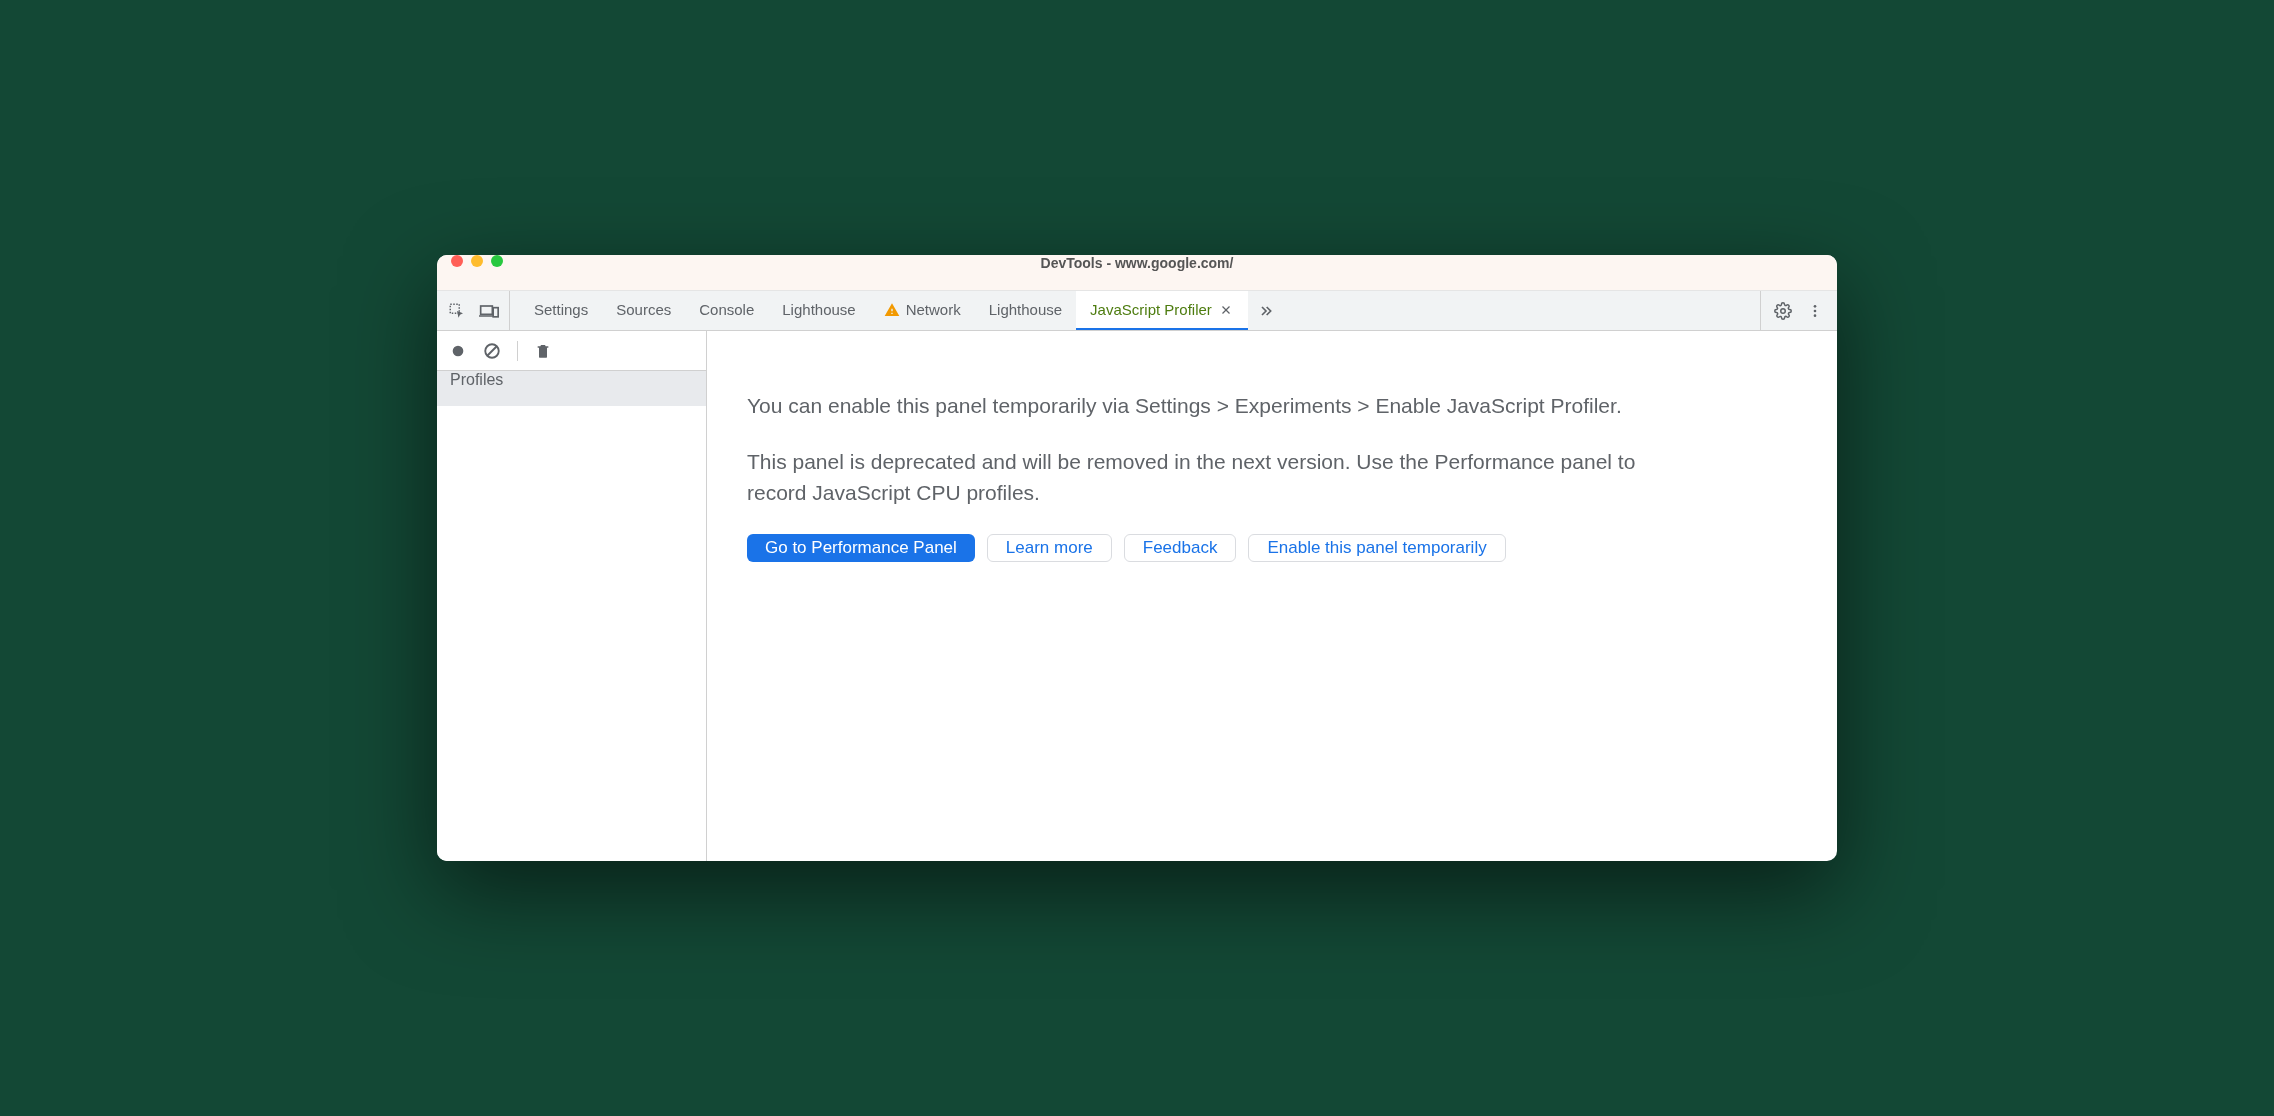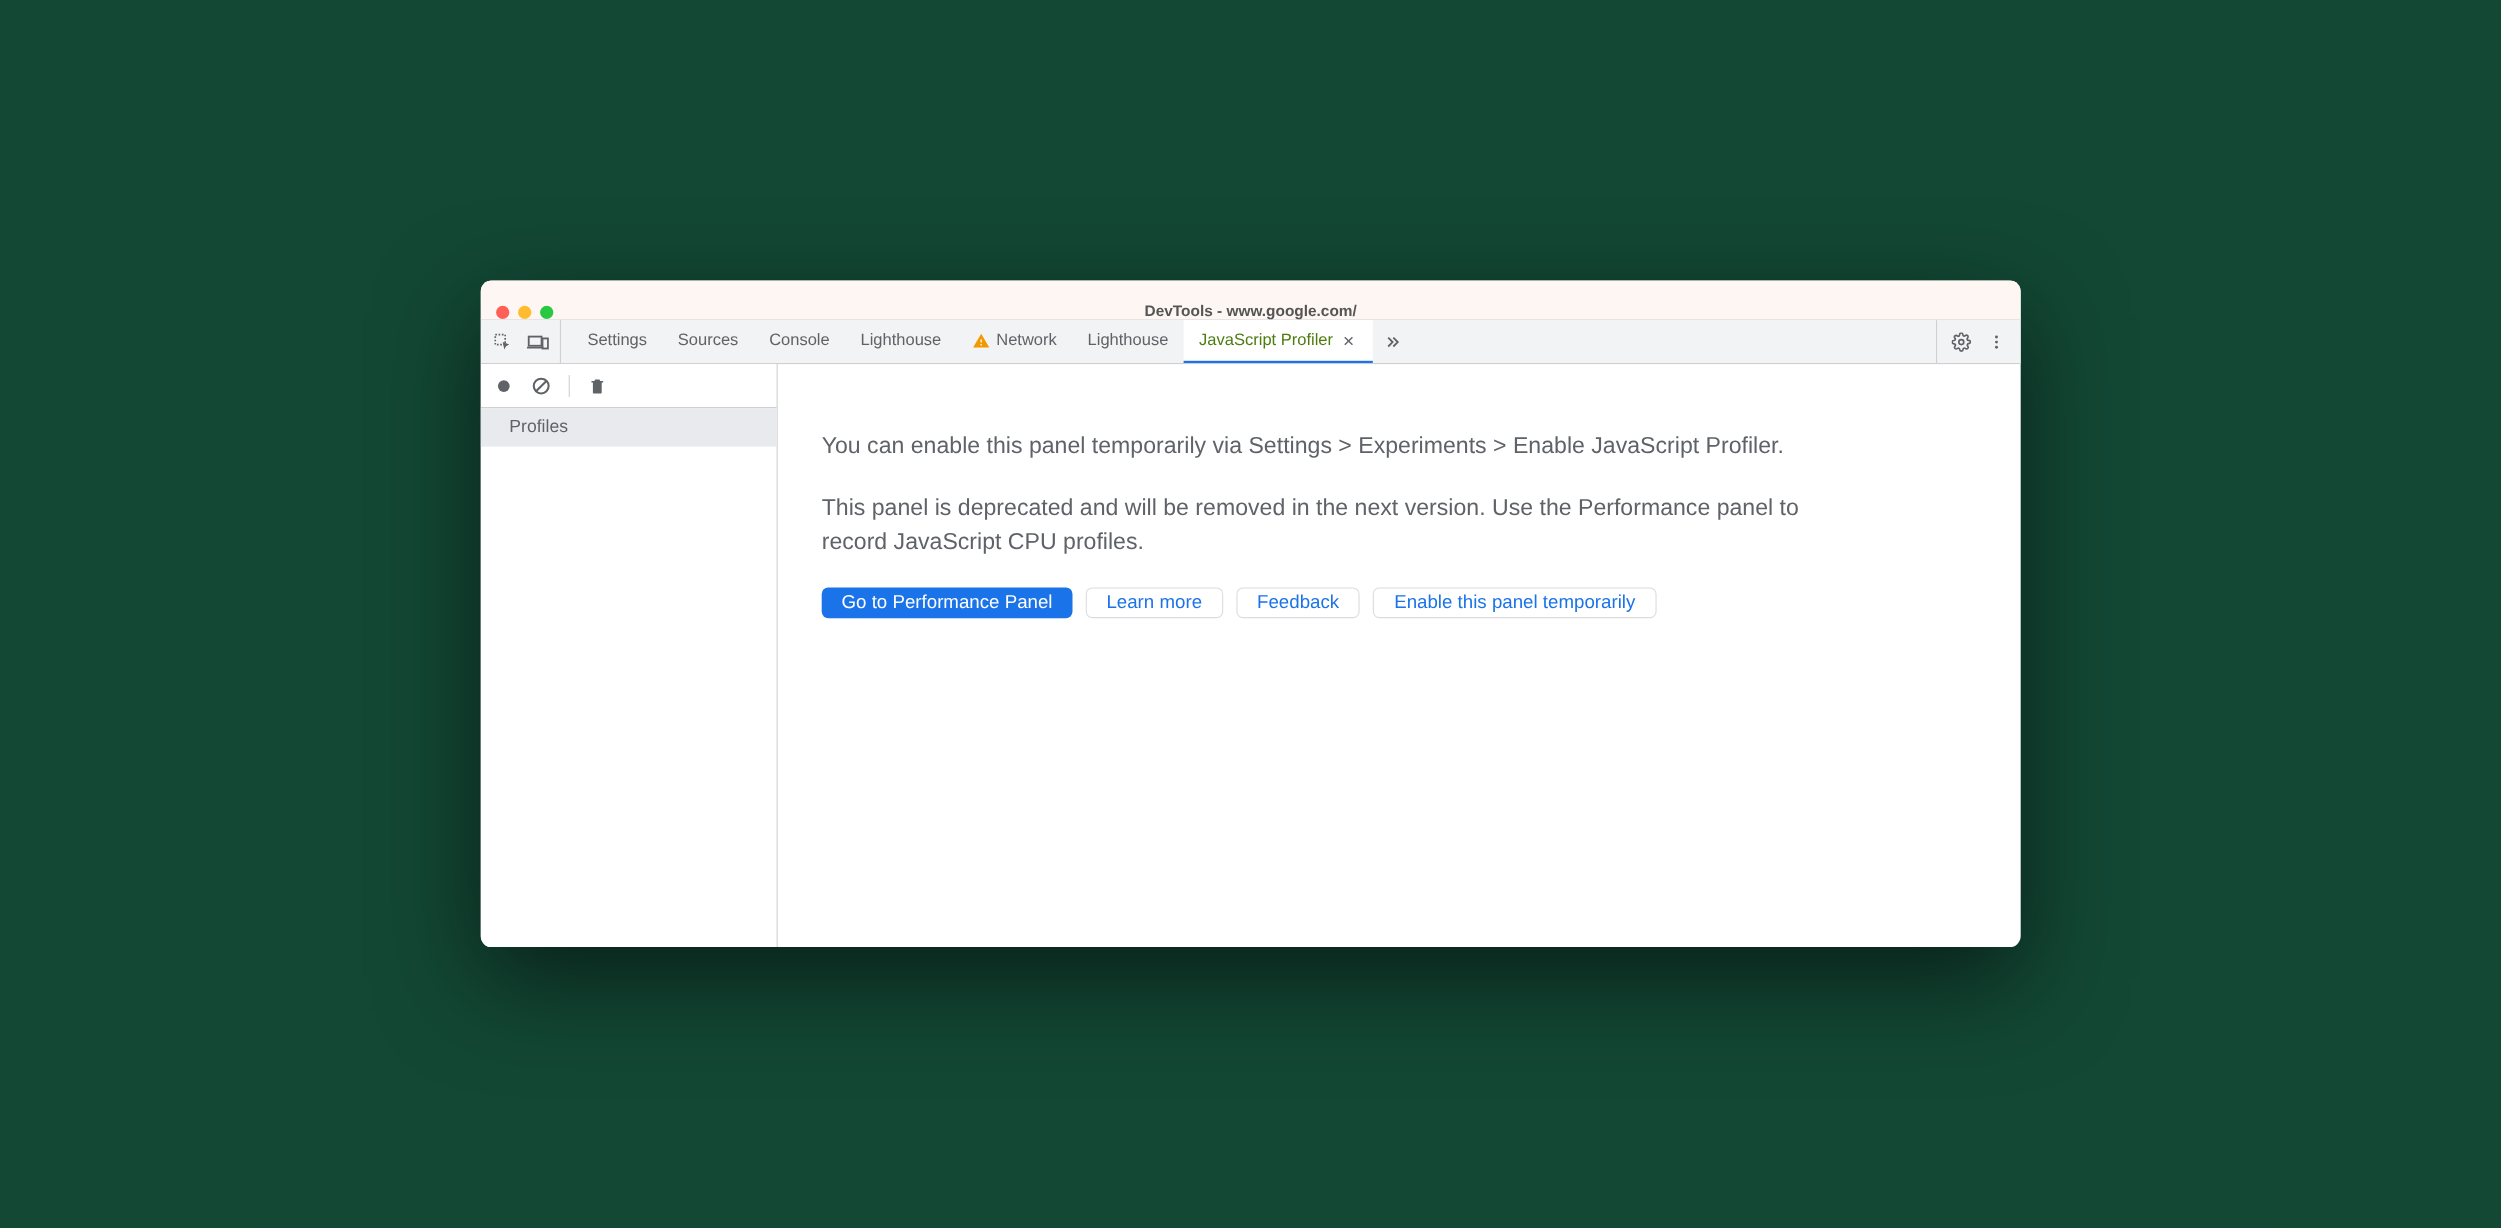--- a/index.html
+++ b/index.html
@@ -17,21 +17,21 @@
       background: #fff;
       border-radius: 10px;
       box-shadow: 0 30px 90px rgba(0,0,0,0.55);
       overflow: hidden;
     }
     .titlebar {
       height: 36px;
       background: #fdf6f2;
       border-bottom: 1px solid #e5e5e5;
       display: flex;
-      align-items: flex-end;
+      align-items: flex-start;
       position: relative;
       padding: 0 12px;
     }
     .traffic-lights { display: flex; gap: 8px; position: absolute; left: 14px; }
     .tl { width: 12px; height: 12px; border-radius: 50%; }
     .tl.red { background: #ff5f57; }
     .tl.yellow { background: #febc2e; }
     .tl.green { background: #28c840; }
     .title-text {
       flex: 1; text-align: center; font-size: 14px; font-weight: 600; color: #555;
@@ -64,21 +64,21 @@
     }
     .ts-right { display: flex; align-items: center; padding: 0 8px; gap: 4px; border-left: 1px solid #d0d0d0; }
     .content { display: flex; height: 530px; }
     .sidebar { width: 270px; border-right: 1px solid #d0d0d0; background: #fff; display:flex; flex-direction:column; }
     .sidebar-toolbar {
       height: 40px; border-bottom: 1px solid #d0d0d0; display:flex; align-items:center; padding: 0 8px; gap: 8px;
     }
     .sb-btn { width: 26px; height: 26px; display:flex; align-items:center; justify-content:center; color:#5f6368; cursor:pointer; border-radius:4px; }
     .sb-divider { width:1px; height: 20px; background:#d0d0d0; margin: 0 4px; }
     .sidebar-item {
-      height: 35px; display:flex; align-items:center; padding: 0 26px; font-size: 16px; color:#5f6368;
+      height: 35px; display:flex; padding: 0 13px; font-size: 16px; color:#5f6368;
       background: #e8eaed; cursor:pointer;
     }
     .main { flex:1; padding: 60px 40px 40px 40px; overflow:auto; }
     .dep-text { font-size: 21px; color:#5f6368; line-height: 1.45; max-width: 900px; }
     .dep-text p { margin-bottom: 26px; }
     .btn-row { display:flex; gap: 12px; margin-top: 20px; }
     .btn {
       height: 28px; padding: 0 18px; border-radius: 6px; font-size: 17px; font-weight: 500;
       display:flex; align-items:center; cursor:pointer; white-space:nowrap;
     }

